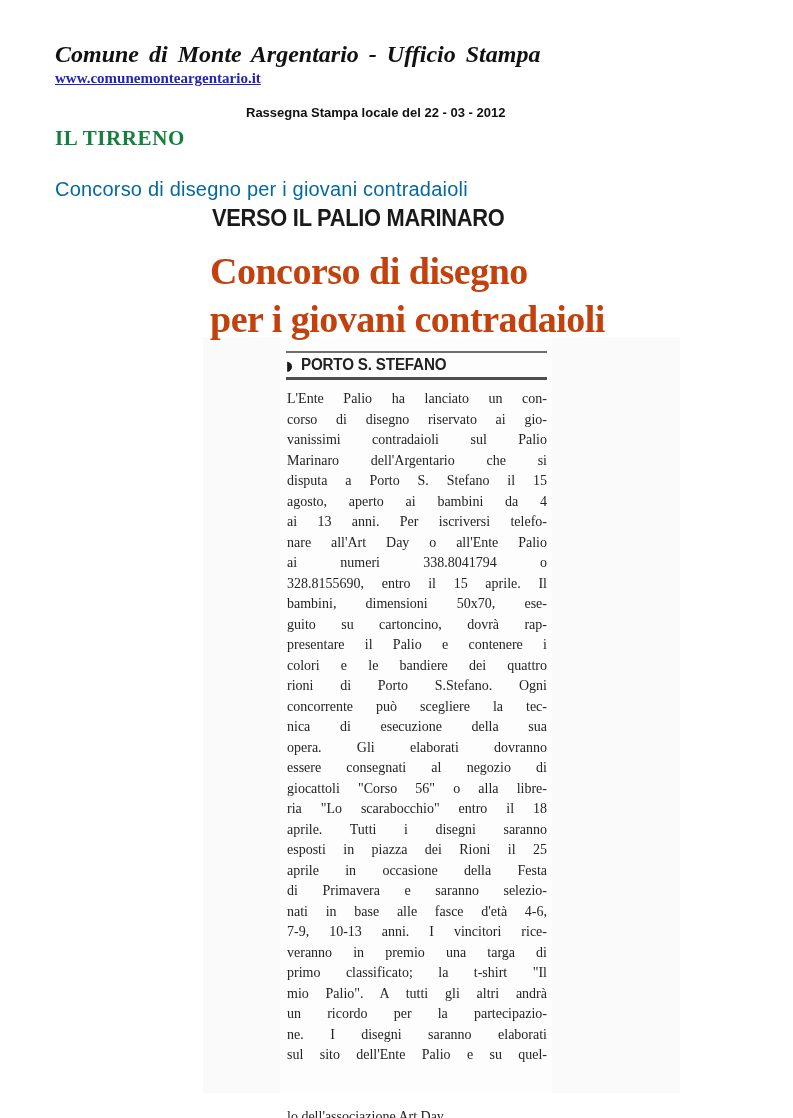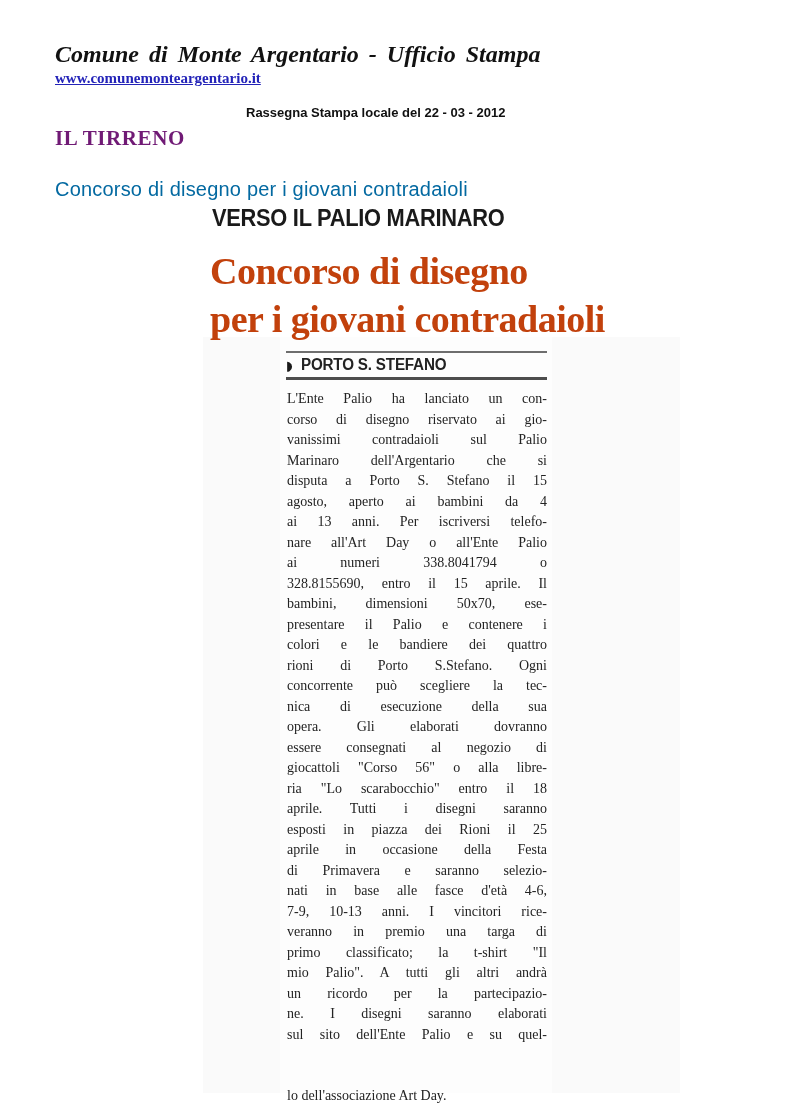--- a/index.html
+++ b/index.html
@@ -71,21 +71,21 @@
     white-space: nowrap;
   }
   .source {
     position: absolute;
     left: 55px;
     top: 126px;
     font-family: "Liberation Serif", serif;
     font-weight: 700;
     font-size: 21px;
     letter-spacing: 0.6px;
-    color: #701a75;
+    color: #15803d;
     white-space: nowrap;
   }
 
   
   .subject {
     position: absolute;
     left: 55px;
     top: 178px;
     font-family: "Liberation Sans", sans-serif;
     font-weight: 400;
@@ -208,20 +208,21 @@
     <div class="bl">corso di disegno riservato ai gio-</div>
     <div class="bl">vanissimi contradaioli sul Palio</div>
     <div class="bl">Marinaro dell'Argentario che si</div>
     <div class="bl">disputa a Porto S. Stefano il 15</div>
     <div class="bl">agosto, aperto ai bambini da 4</div>
     <div class="bl">ai 13 anni. Per iscriversi telefo-</div>
     <div class="bl">nare all'Art Day o all'Ente Palio</div>
     <div class="bl">ai numeri 338.8041794 o</div>
     <div class="bl">328.8155690, entro il 15 aprile. Il</div>
     <div class="bl">bambini, dimensioni 50x70, ese-</div>
+    <div class="bl">guito su cartoncino, dovrà rap-</div>
     <div class="bl">presentare il Palio e contenere i</div>
     <div class="bl">colori e le bandiere dei quattro</div>
     <div class="bl">rioni di Porto S.Stefano. Ogni</div>
     <div class="bl">concorrente può scegliere la tec-</div>
     <div class="bl">nica di esecuzione della sua</div>
     <div class="bl">opera. Gli elaborati dovranno</div>
     <div class="bl">essere consegnati al negozio di</div>
     <div class="bl">giocattoli "Corso 56" o alla libre-</div>
     <div class="bl">ria "Lo scarabocchio" entro il 18</div>
     <div class="bl">aprile. Tutti i disegni saranno</div>

